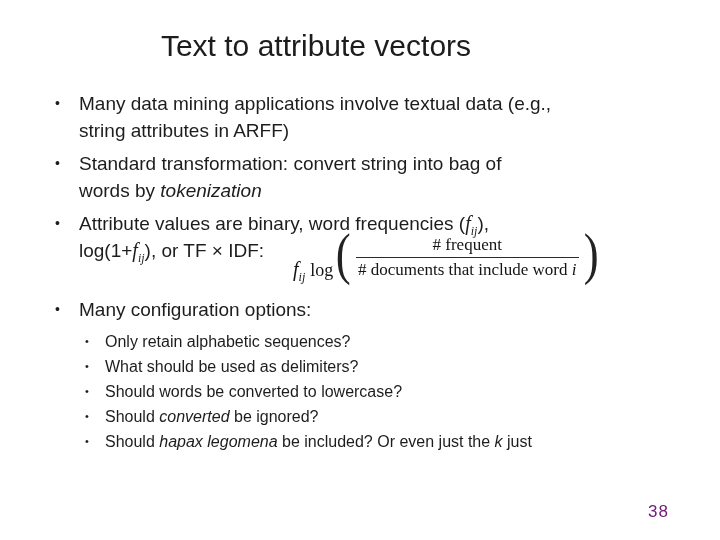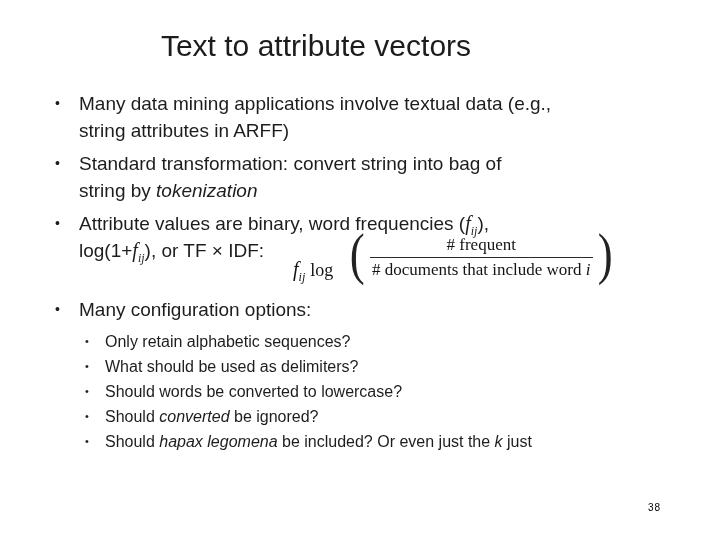--- a/index.html
+++ b/index.html
@@ -30,55 +30,55 @@
     font-size:16px; line-height:25px;
   }
   .sub-marker { font-size:11px; line-height:25px; color:#1d1d1d; }
   
   .formula {
     position:absolute; left:293px; top:227px; display:flex; align-items:flex-end;
     font-family:"Liberation Serif", serif; color:#141414;
   }
   .f-coef { font-style:italic; font-size:20px; margin-right:5px; }
   .f-coef sub { font-size:12px; line-height:0; font-style:italic; }
-  .f-log { font-size:18px; margin-right:15px; }
+  .f-log { font-size:18px; margin-right:1px; }
   .paren {
     font-size:56px; line-height:54px; font-weight:400;
     transform:scaleX(0.8); display:inline-block; color:#222;
   }
   .frac {
     display:flex; flex-direction:column; text-align:center;
     font-size:17px; line-height:1.3; padding:0 3px;
   }
   .frac .num { border-bottom:1.5px solid #2a2a2a; padding:0 6px 1px 6px; }
   .frac .den { padding:1px 2px 0 2px; }
   .frac .den i { font-style:italic; }
   .page-num {
     position:absolute; left:648px; top:502px;
-    font-size:10px; color:#000000; letter-spacing:1px;
+    font-size:17px; color:#701a75; letter-spacing:1px;
   }
   i { font-style:italic; }
 </style>
 </head>
 <body>
 
 <div class="slide">
 
   <h1 class="title">Text to attribute vectors</h1>
 
   <div class="content">
 
     <div class="main-li">
       <span class="marker">•</span>
       <span class="li-text"><span>Many data mining applications involve textual data (e.g.,</span><br><span>string attributes in ARFF)</span></span>
     </div>
 
     <div class="main-li">
       <span class="marker">•</span>
-      <span class="li-text"><span>Standard transformation: convert string into bag of</span><br><span>string by </span><i>tokenization</i></span>
+      <span class="li-text"><span>Standard transformation: convert string into bag of</span><br><span>words by </span><i>tokenization</i></span>
     </div>
 
     <div class="main-li gap-after">
       <span class="marker">•</span>
       <span class="li-text"><span>Attribute values are binary, word frequencies (</span><span class="mvar"><span>f</span><sub>ij</sub></span><span>),</span><br><span>log(1+</span><span class="mvar"><span>f</span><sub>ij</sub></span><span>), or TF × IDF:</span></span>
     </div>
 
     <div class="main-li">
       <span class="marker">•</span>
       <span class="li-text">Many configuration options:</span>

